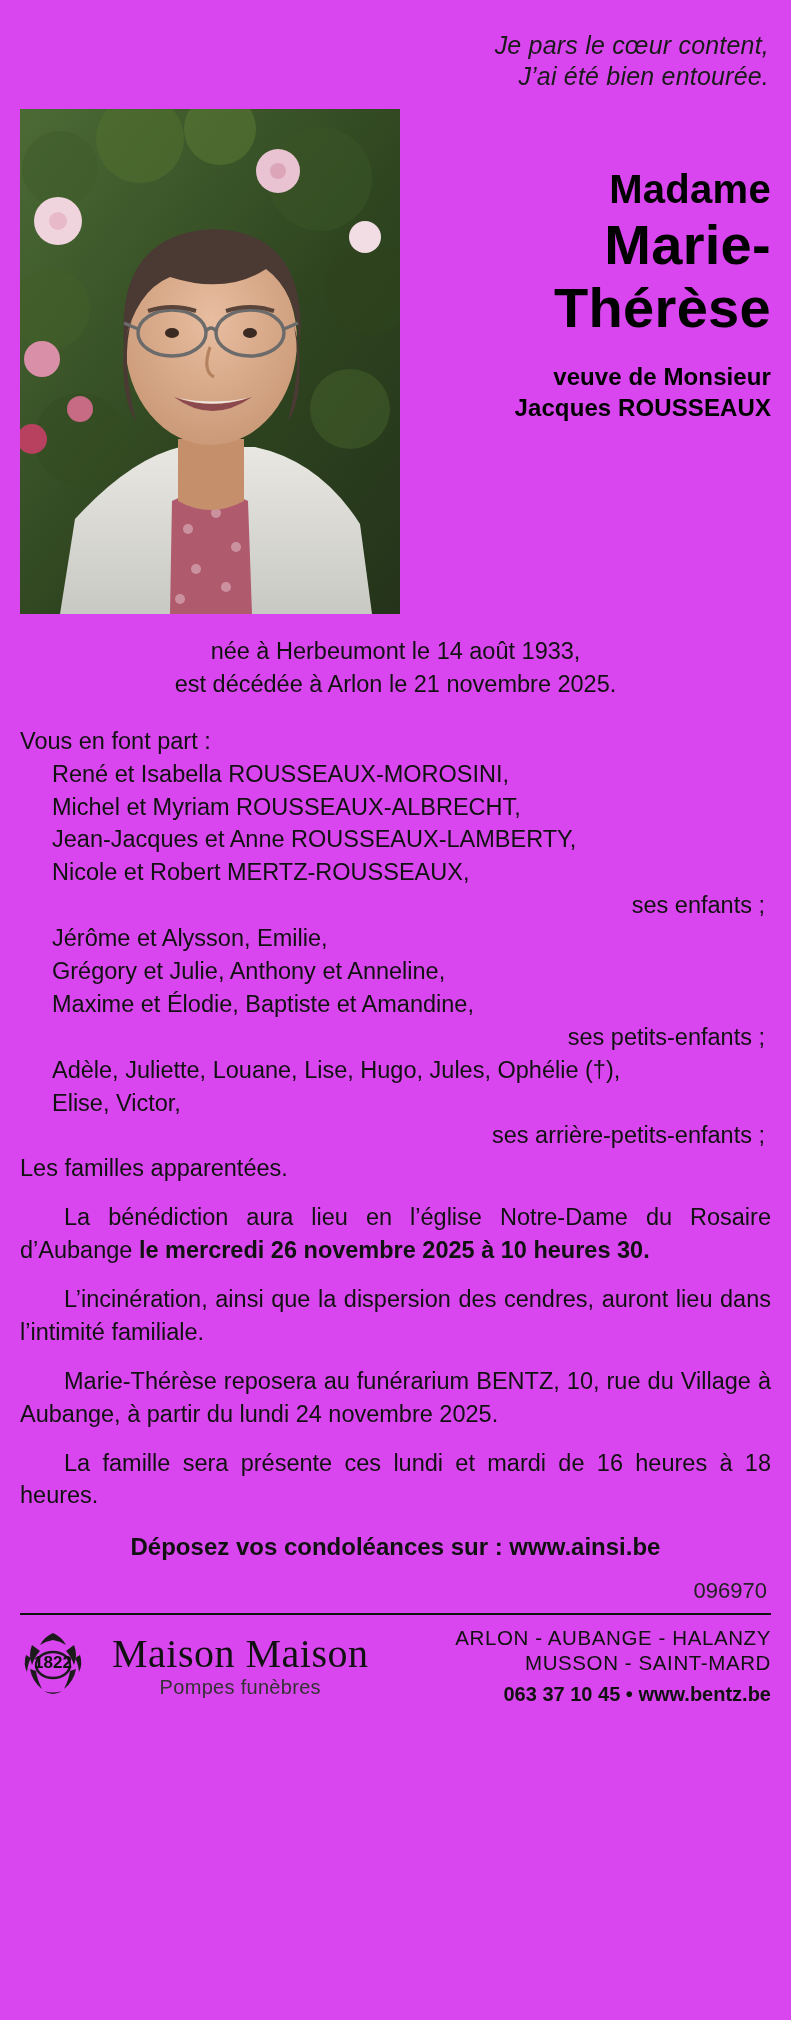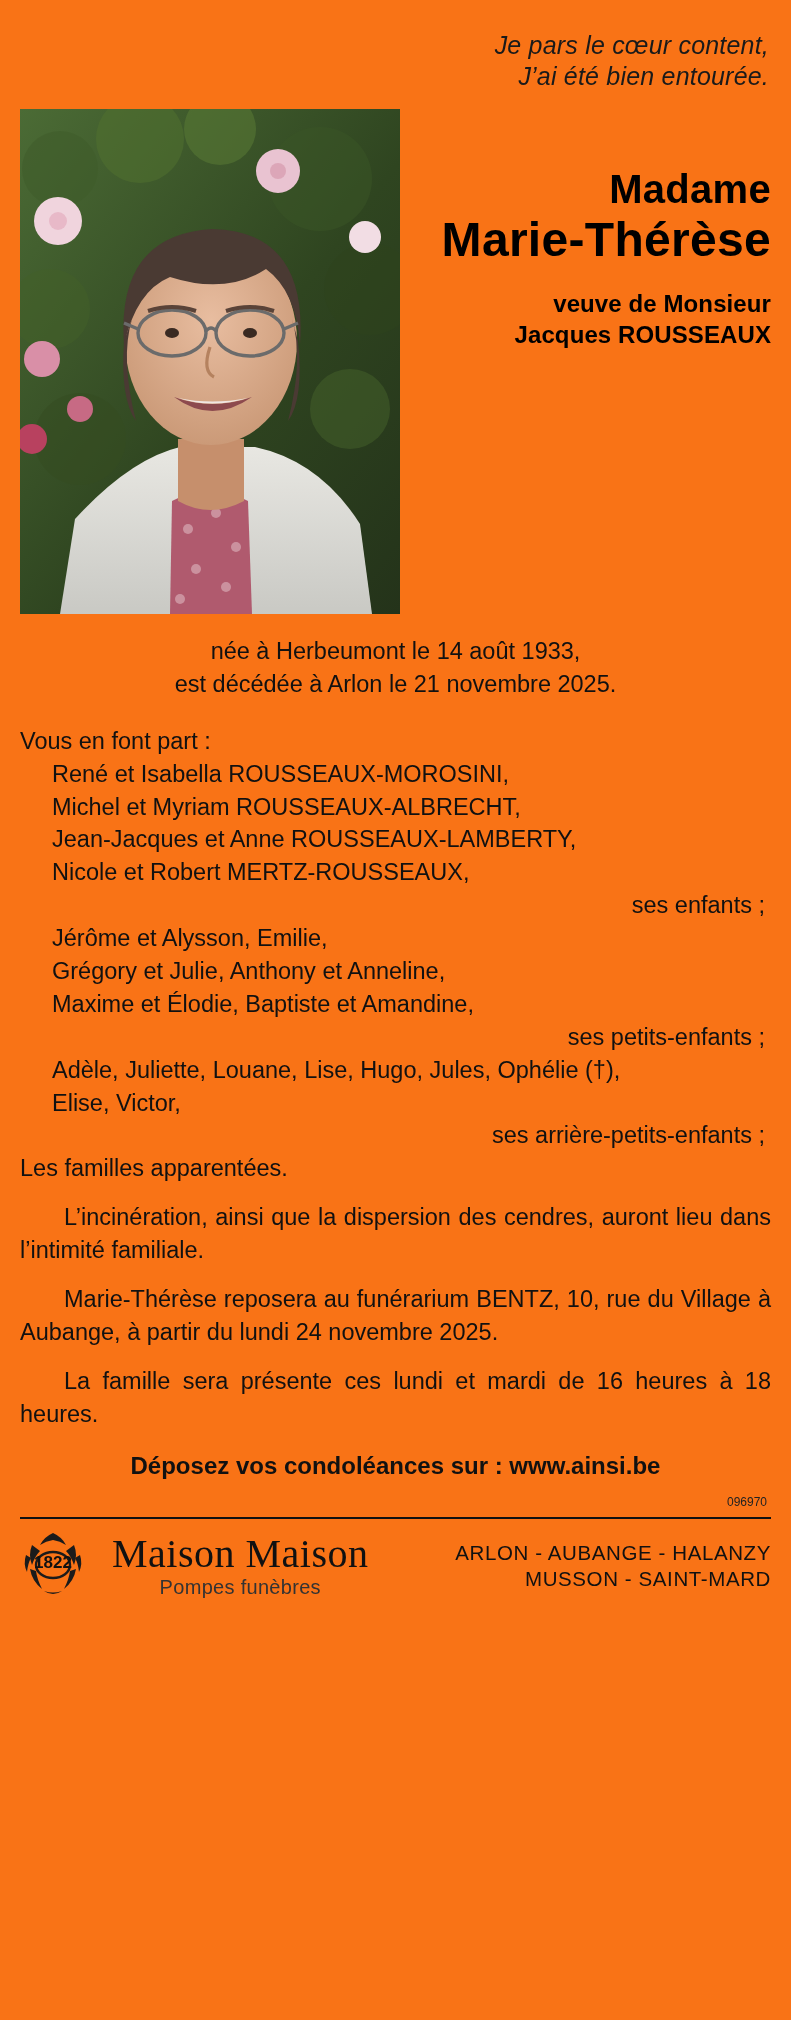--- a/index.html
+++ b/index.html
@@ -7,21 +7,21 @@
     padding: 0;
     background: #c8c8c8;
   }
   body {
     font-family: "Liberation Sans", sans-serif;
   }
   .page {
     position: relative;
     width: 791px;
     height: 2020px;
-    background: #f97316;
+    background: #d946ef;
     margin: 0 auto;
     overflow: hidden;
     box-sizing: border-box;
   }
   .inner {
     position: absolute;
     left: 20px;
     top: 18px;
     width: 751px;
     height: 1984px;
@@ -65,21 +65,21 @@
     color: #000;
   }
   .n-madame {
     font-weight: bold;
     font-size: 40px;
     line-height: 1.14;
     letter-spacing: .3px;
   }
   .n-first {
     font-weight: bold;
-    font-size: 48px;
+    font-size: 56px;
     line-height: 1.14;
     letter-spacing: .3px;
   }
   .n-last {
     font-weight: bold;
     font-size: 40px;
     line-height: 1.14;
     letter-spacing: .3px;
   }
   .n-spouse {
@@ -113,21 +113,21 @@
 
   .condol {
     margin-top: 18px;
     text-align: center;
     font-weight: bold;
     font-size: 24px;
   }
   .refnum {
     margin-top: 12px;
     text-align: right;
-    font-size: 12px;
+    font-size: 22px;
     color: #222;
     padding-right: 4px;
   }
 
   
   .rule {
     margin-top: 6px;
     border-top: 2px solid #111;
     width: 100%;
   }
@@ -316,20 +316,23 @@
       <div class="rightish">ses petits-enfants ;</div>
 
       <div>
         <div class="line">Adèle, Juliette, Louane, Lise, Hugo, Jules, Ophélie (†),</div>
         <div class="line">Elise, Victor,</div>
       </div>
       <div class="rightish">ses arrière-petits-enfants ;</div>
 
       <div>Les familles apparentées.</div>
 
+      <div class="just indent para">
+        <span>La bénédiction aura lieu en l’église Notre-Dame du Rosaire d’Aubange </span><b>le mercredi 26 novembre 2025 à 10 heures 30.</b>
+      </div>
 
       <div class="just indent para">L’incinération, ainsi que la dispersion des cendres, auront lieu dans l’intimité familiale.</div>
 
       <div class="just indent para">Marie-Thérèse reposera au funérarium BENTZ, 10, rue du Village à Aubange, à partir du lundi 24 novembre 2025.</div>
 
       <div class="just indent para">La famille sera présente ces lundi et mardi de 16 heures à 18 heures.</div>
 
       <div class="condol">Déposez vos condoléances sur : www.ainsi.be</div>
 
       <div class="refnum">096970</div>
@@ -357,17 +360,18 @@
         </div>
         <div class="brand">
           <div class="b1">Maison Maison</div>
           <div class="b2">Pompes funèbres</div>
         </div>
       </div>
 
       <div class="f-right">
         <div class="cities">ARLON - AUBANGE - HALANZY</div>
         <div class="cities">MUSSON - SAINT-MARD</div>
+        <div class="contact">063 37 10 45 • www.bentz.be</div>
       </div>
     </div>
 
   </div>
 </div>
 
 </body></html>

